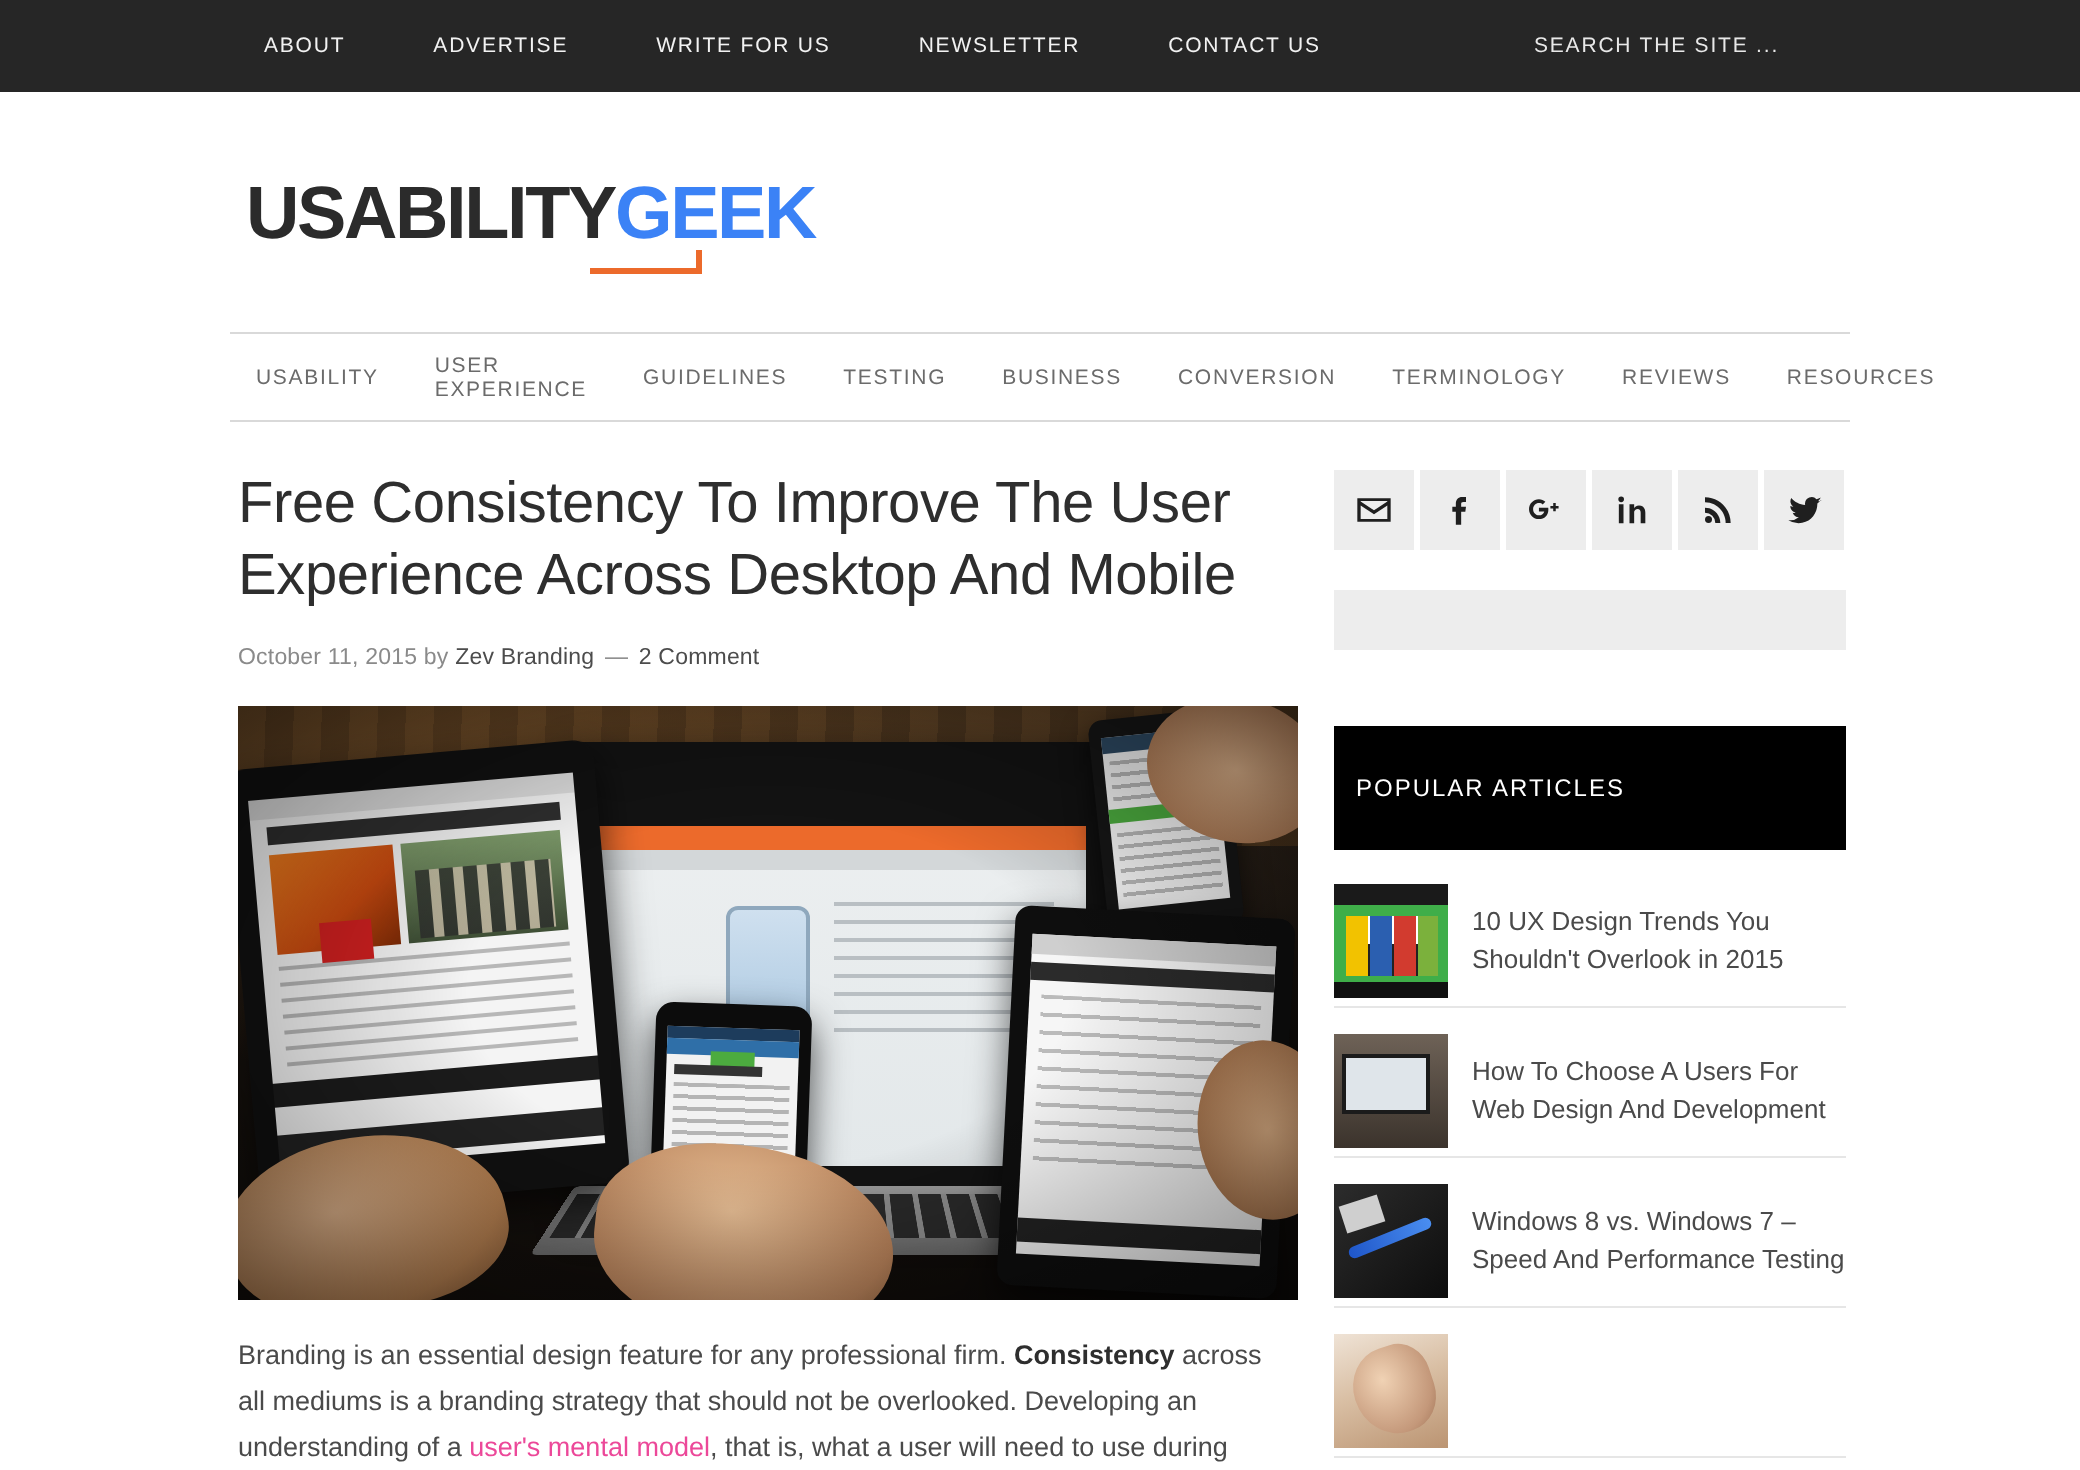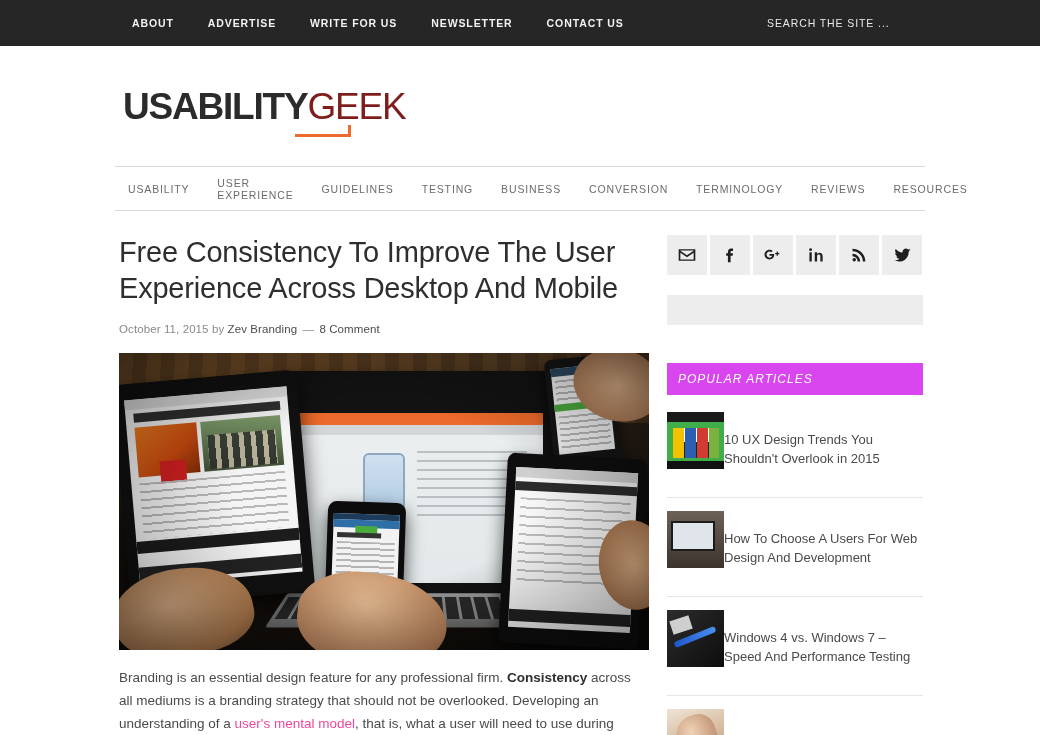--- a/index.html
+++ b/index.html
@@ -27,23 +27,23 @@
     margin: 0 auto;
     display: flex;
     align-items: center;
     justify-content: space-between;
     height: 46px;
     padding-left: 15px;
   }
   .top-nav {
     display: flex;
     align-items: center;
-    gap: 30px;
+    gap: 40px;
     list-style: none;
-    margin: 0; padding: 0; font-weight: bold;
+    margin: 0; padding: 0;
   }
   .top-nav li a {
     color: #f2f2f2;
     text-decoration: none;
     font-size: 10.5px;
     letter-spacing: 0.9px;
     text-transform: uppercase;
     display: block;
     padding: 4px 2px;
   }
@@ -78,23 +78,23 @@
     white-space: nowrap;
   }
   .logo-a {
     font-size: 37px;
     font-weight: bold;
     letter-spacing: -1.2px;
     color: #2b2b2b;
   }
   .logo-b {
     font-size: 37px;
-    font-weight: normal;
+    font-weight: bold;
     letter-spacing: -1.2px;
-    color: #7f1d1d;
+    color: #3b82f6;
   }
   .logo-underline {
     position: absolute;
     left: 172px;
     bottom: -12px;
     width: 56px;
     height: 12px;
     border-bottom: 3px solid #ec6a2b;
     border-right: 3px solid #ec6a2b;
   }
@@ -324,37 +324,36 @@
     color: #1f1f1f;
     text-decoration: none;
   }
   .social-btn svg { display:block; }
   .sidebar-box {
     height: 30px;
     background: #ededed;
     margin-bottom: 38px;
   }
   .widget-title {
-    background: #d946ef;
+    background: #000000;
     color: #ffffff;
     font-size: 12px;
     letter-spacing: 1px;
     text-transform: uppercase;
-    padding: 9px 11px;
+    padding: 24px 11px;
     margin: 0 0 4px 0;
     font-weight: normal;
-    font-style: italic;
   }
   .pop-list { list-style: none; margin: 0; padding: 0; }
   .pop-item {
     display: flex;
-    gap: 0;
-    padding: 13px 0 28px 0;
+    gap: 12px;
+    padding: 13px 0 4px 0;
     border-bottom: 1px solid #e6e6e6;
-    align-items: flex-end;
+    align-items: center;
   }
   .pop-item:last-child { border-bottom: none; }
   .pop-thumb {
     width: 57px; height: 57px; flex: 0 0 57px;
     background: #2a2a2a;
     overflow: hidden;
     position: relative;
   }
   .pop-title {
     font-size: 13px;
@@ -455,21 +454,21 @@
 
   <div class="content">
 
     <h1 class="entry-title">Free Consistency To Improve The User Experience Across Desktop And Mobile</h1>
 
     <div class="entry-meta">
       <span>October 11, 2015</span>
       <span>by</span>
       <a href="#" class="ln">Zev Branding</a>
       <span class="dash">—</span>
-      <a href="#" class="ln">8 Comment</a>
+      <a href="#" class="ln">2 Comment</a>
     </div>
 
     <div class="featured">
       <div class="ph-bg"></div>
       <div class="ph-wood"></div>
 
       <div class="ph-laptop">
         <div class="ph-laptop-screen">
           <div class="ph-laptop-phone"></div>
           <div class="ph-laptop-text"></div>
@@ -590,21 +589,21 @@
         <li class="pop-item">
           <span class="pop-thumb">
               <span class="t-laptop"></span>
             </span>
           <a href="#" class="pop-title">How To Choose A Users For Web Design And Development</a>
         </li>
         <li class="pop-item">
           <span class="pop-thumb">
               <span class="t-pen"></span>
             </span>
-          <a href="#" class="pop-title">Windows 4 vs. Windows 7 – Speed And Performance Testing</a>
+          <a href="#" class="pop-title">Windows 8 vs. Windows 7 – Speed And Performance Testing</a>
         </li>
         <li class="pop-item">
           <span class="pop-thumb">
               <span class="t-hand"></span>
             </span>
         </li>
         <li class="pop-item">
           
           
         </li>

